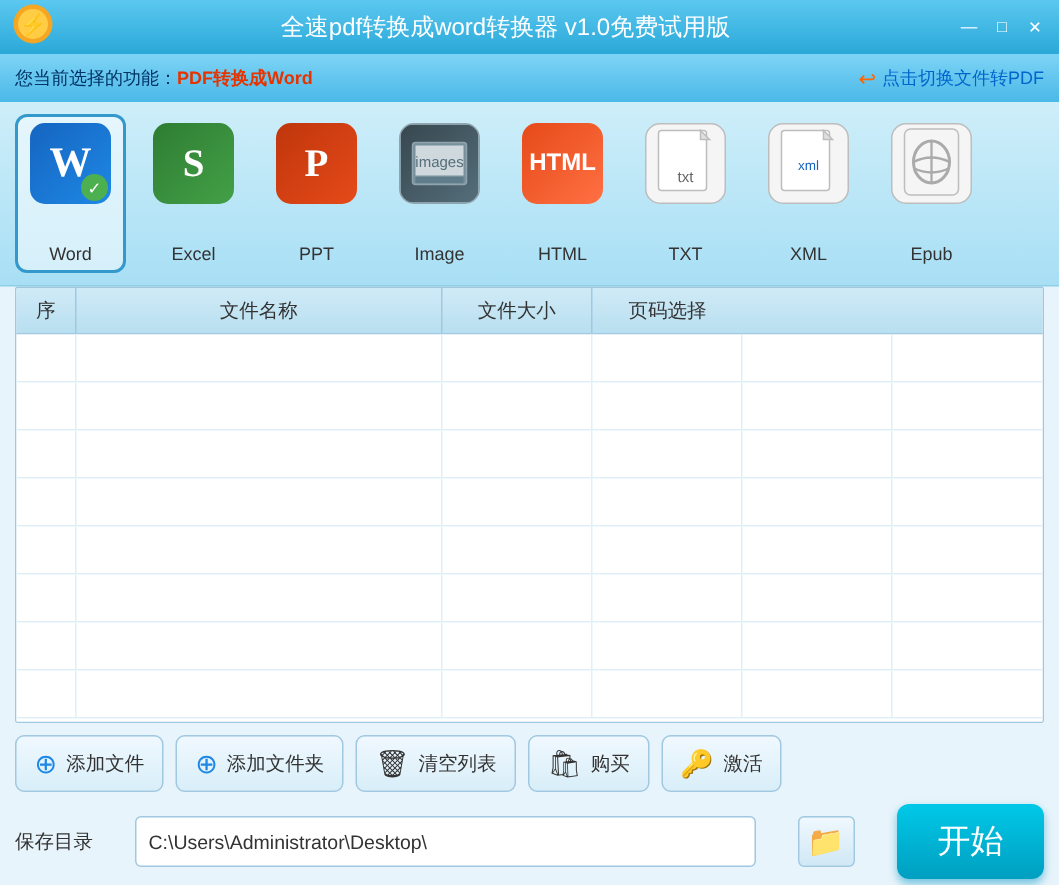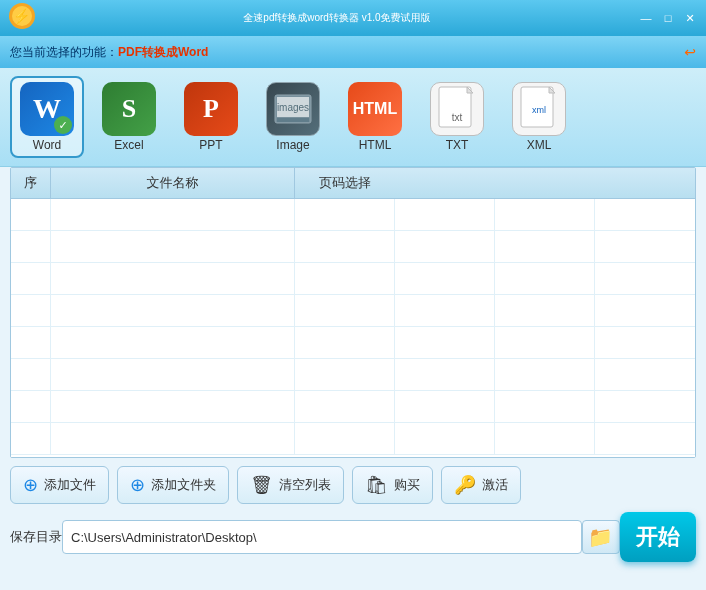--- a/index.html
+++ b/index.html
@@ -15,21 +15,21 @@
     .title-bar {
       height: 36px;
       background: linear-gradient(to bottom, #5bc8f0, #2aa8d8);
       display: flex;
       align-items: center;
       justify-content: space-between;
       padding: 0 8px;
       color: white;
     }
     .title-bar-title {
-      font-size: 10px;
+      font-size: 16px;
       color: white;
       flex: 1;
       text-align: center;
     }
     .title-bar-controls {
       display: flex;
       gap: 6px;
       align-items: center;
     }
     .title-btn {
@@ -97,20 +97,21 @@
       border-radius: 10px;
       display: flex;
       align-items: center;
       justify-content: center;
       margin-bottom: 2px;
       position: relative;
     }
     .icon-label {
       font-size: 12px;
       color: #333;
+      margin-top: 24px;
     }
     
     .icon-word { background: linear-gradient(135deg, #1565c0, #1e88e5); }
     .icon-excel { background: linear-gradient(135deg, #2e7d32, #43a047); }
     .icon-ppt { background: linear-gradient(135deg, #bf360c, #e64a19); }
     .icon-image { background: linear-gradient(135deg, #37474f, #546e7a); border: 1px solid #90a4ae; }
     .icon-html { background: linear-gradient(135deg, #e64a19, #ff7043); }
     .icon-txt { background: #f5f5f5; border: 1px solid #bdbdbd; }
     .icon-xml { background: #f5f5f5; border: 1px solid #bdbdbd; }
     .icon-epub { background: #f5f5f5; border: 1px solid #bdbdbd; }
@@ -171,21 +172,21 @@
       display: flex;
       align-items: center;
       gap: 6px;
     }
 
     
     .save-bar {
       margin: 4px 10px 8px;
       display: flex;
       align-items: center;
-      gap: 0;
+      gap: 28px;
     }
     .save-label {
       font-size: 13px;
       color: #333;
       white-space: nowrap;
     }
     .save-path {
       flex: 1;
       height: 34px;
       border: 1px solid #a0c8e0;
@@ -202,28 +203,28 @@
       border: 1px solid #a0c8e0;
       border-radius: 4px;
       background: linear-gradient(to bottom, #f0f8ff, #d0e8f5);
       cursor: pointer;
       display: flex;
       align-items: center;
       justify-content: center;
       font-size: 20px;
     }
     .start-btn {
-      width: 76px;
+      width: 98px;
       height: 50px;
       background: linear-gradient(to bottom, #00c8e8, #009fc0);
       border: none;
       border-radius: 8px;
       color: white;
       font-size: 22px;
-      font-weight: bold;
+      font-weight: normal;
       cursor: pointer;
       box-shadow: 0 3px 6px rgba(0,150,200,0.5);
     }
 
     
     .word-w {
       font-size: 28px;
       font-weight: bold;
       color: white;
       font-family: 'Times New Roman', serif;
@@ -261,20 +262,21 @@
     <button class="title-btn">✕</button>
   </div>
 </div>
 
 <div class="toolbar-strip">
   <div style="font-size:12px;color:#003366;">
     <span>您当前选择的功能：</span><span style="color:#e63300;font-weight:bold;">PDF转换成Word</span>
   </div>
   <div class="switch-link">
     <span class="switch-link-arrow">↩</span>
+    <span>点击切换文件转PDF</span>
   </div>
 </div>
 
 <div class="icon-bar">
 
   <div class="format-icon active">
     <div class="icon-img icon-word">
       <span class="word-w">W</span>
       <div class="checkmark">✓</div>
     </div>
@@ -329,27 +331,40 @@
     <div class="icon-img icon-xml">
       <svg width="40" height="48" viewBox="0 0 40 48">
         <rect x="2" y="2" width="32" height="40" rx="2" fill="white" stroke="#bdbdbd"></rect>
         <polygon points="30,2 36,8 30,8" fill="#e0e0e0" stroke="#bdbdbd"></polygon>
         <text x="20" y="28" text-anchor="middle" font-size="9" fill="#1565c0">xml</text>
       </svg>
     </div>
     <span class="icon-label">XML</span>
   </div>
 
+  <div class="format-icon">
+    <div class="icon-img icon-epub">
+      <svg width="44" height="50" viewBox="0 0 44 50">
+        <rect x="4" y="2" width="36" height="44" rx="4" fill="#f5f5f5" stroke="#bdbdbd"></rect>
+        <ellipse cx="22" cy="24" rx="12" ry="14" fill="none" stroke="#aaa" stroke-width="2"></ellipse>
+        <line x1="22" y1="10" x2="22" y2="38" stroke="#aaa" stroke-width="1.5"></line>
+        <path d="M10,24 Q22,18 34,24" fill="none" stroke="#aaa" stroke-width="1.5"></path>
+        <path d="M10,28 Q22,34 34,28" fill="none" stroke="#aaa" stroke-width="1.5"></path>
+      </svg>
+    </div>
+    <span class="icon-label">Epub</span>
+  </div>
 
 </div>
 
 <div class="table-container">
   <div class="table-header">
     <div class="th">序</div>
     <div class="th">文件名称</div>
+    <div class="th">文件大小</div>
     <div class="th">页码选择</div>
   </div>
   <div style="height:258px;background:white;overflow:hidden;">
 
     <div class="empty-rows">
       <div class="table-row-empty">
         <div class="td-empty"></div>
           <div class="td-empty"></div>
           <div class="td-empty"></div>
           <div class="td-empty"></div>

